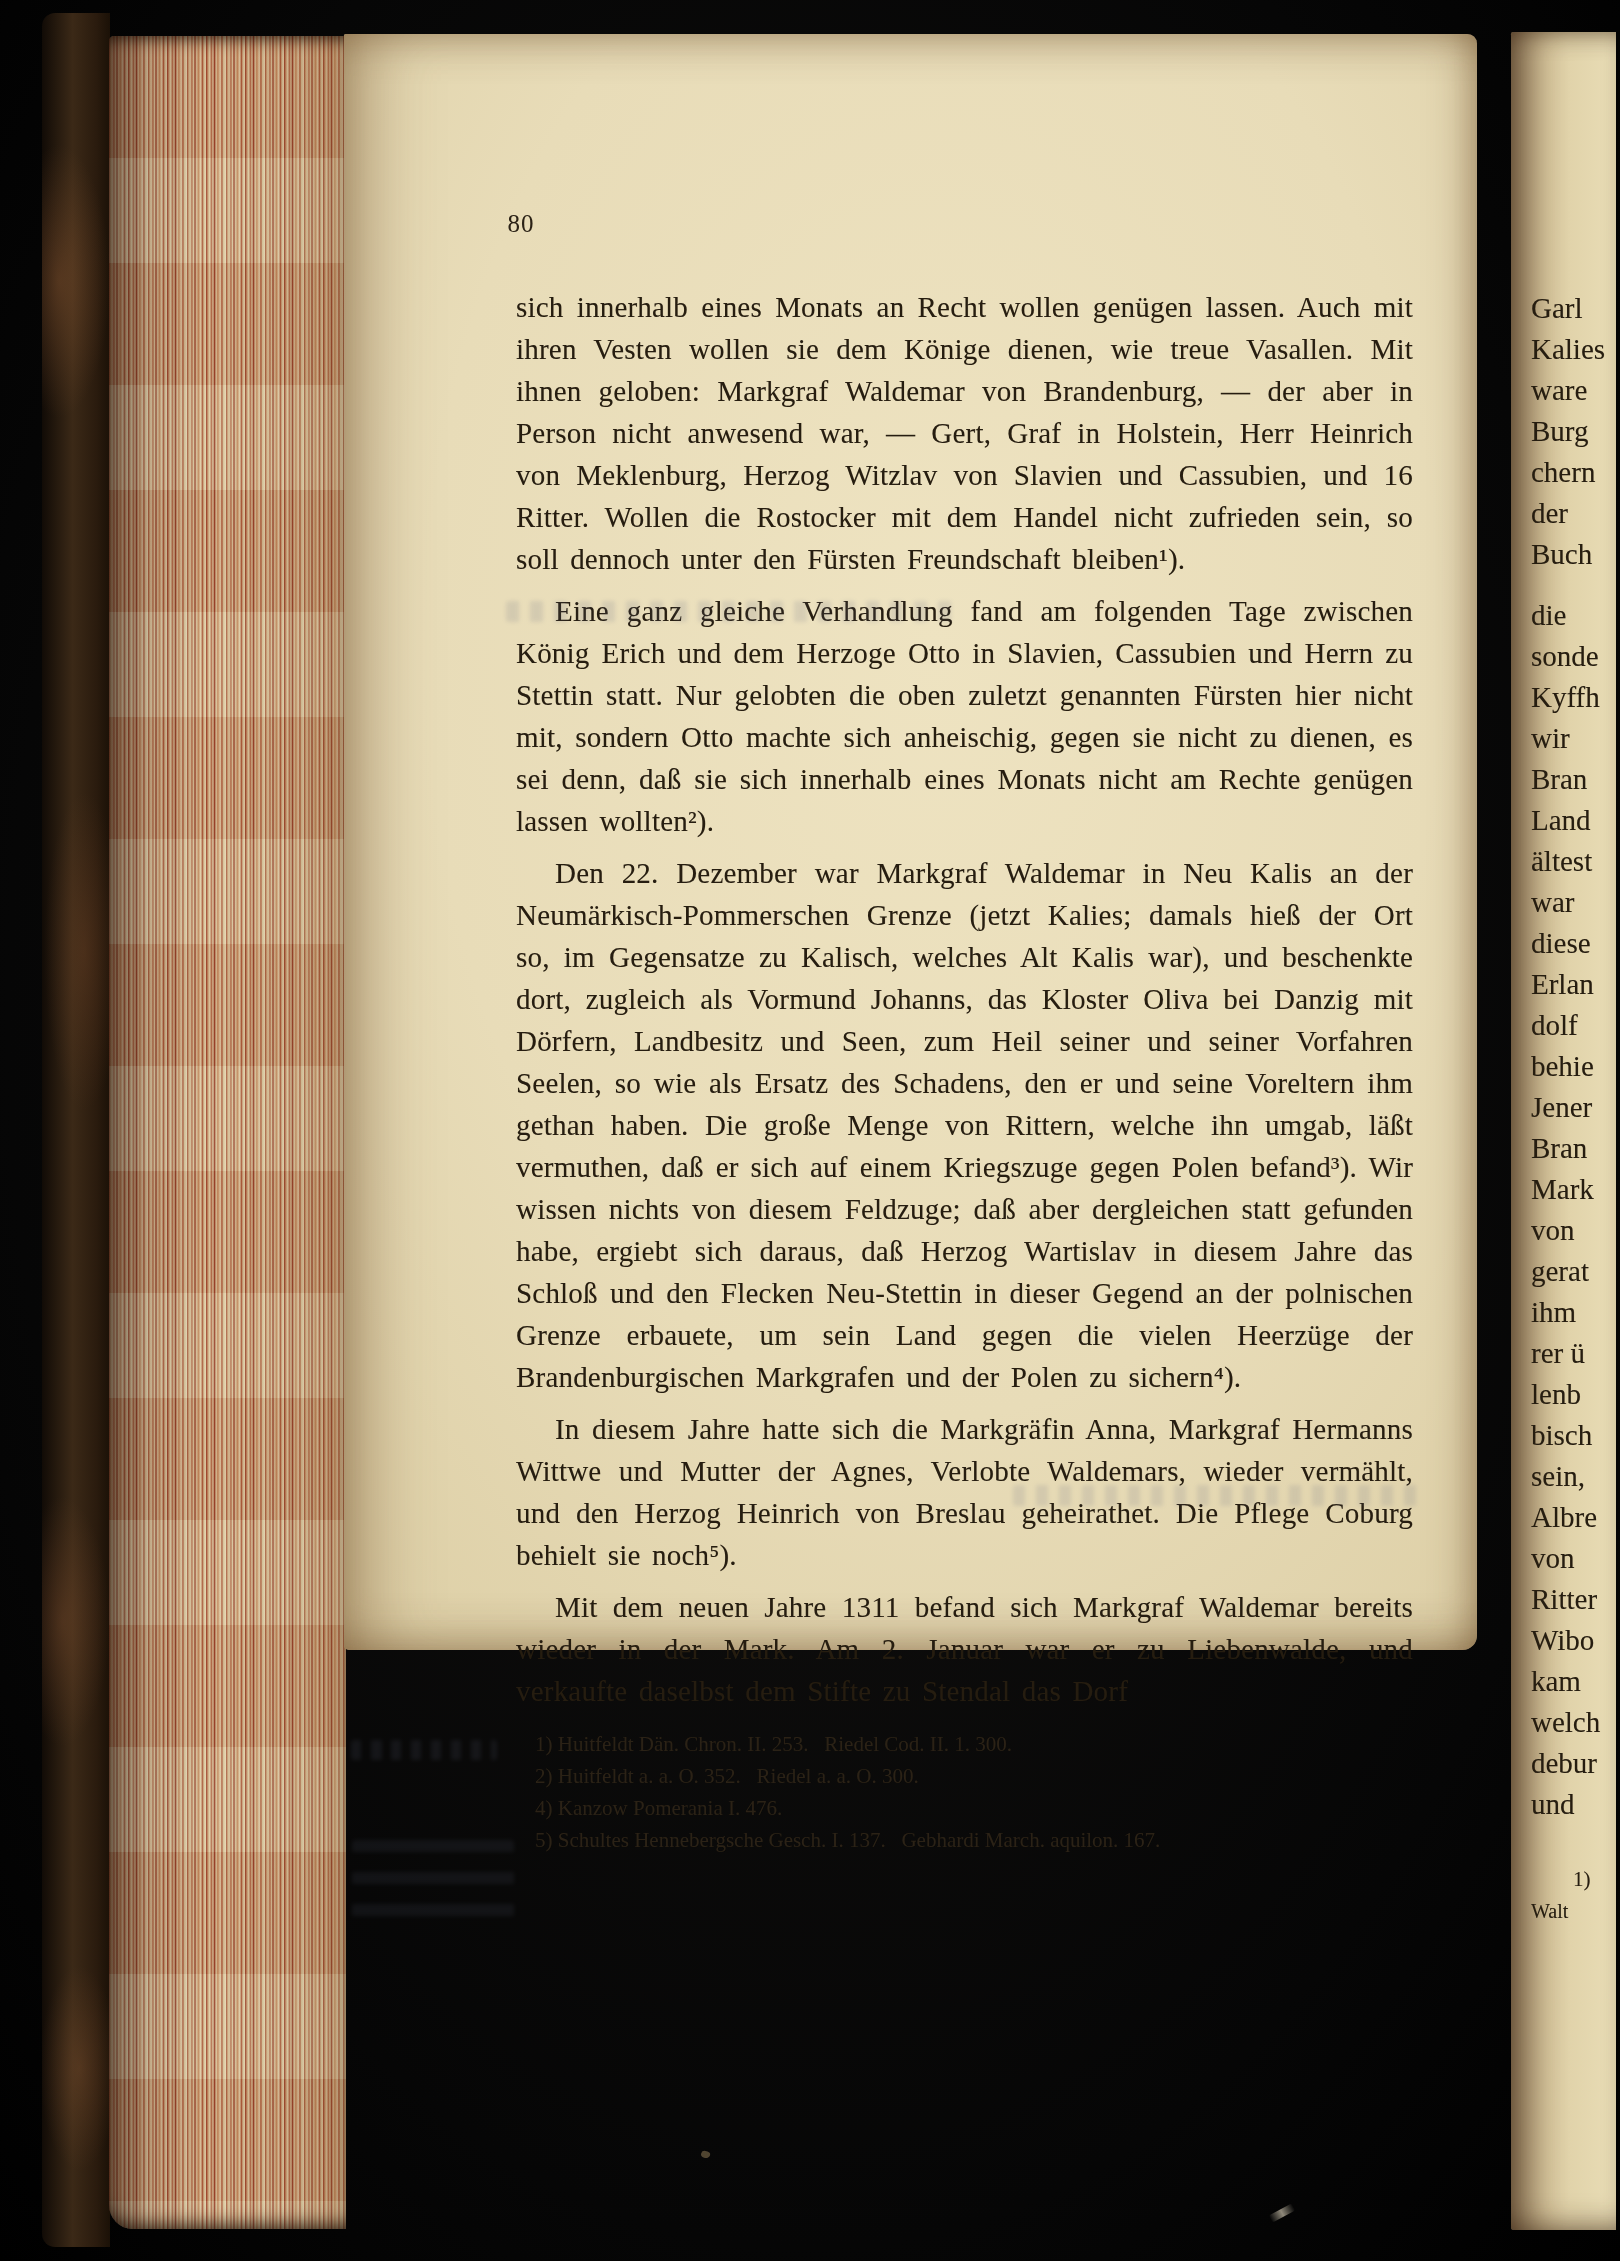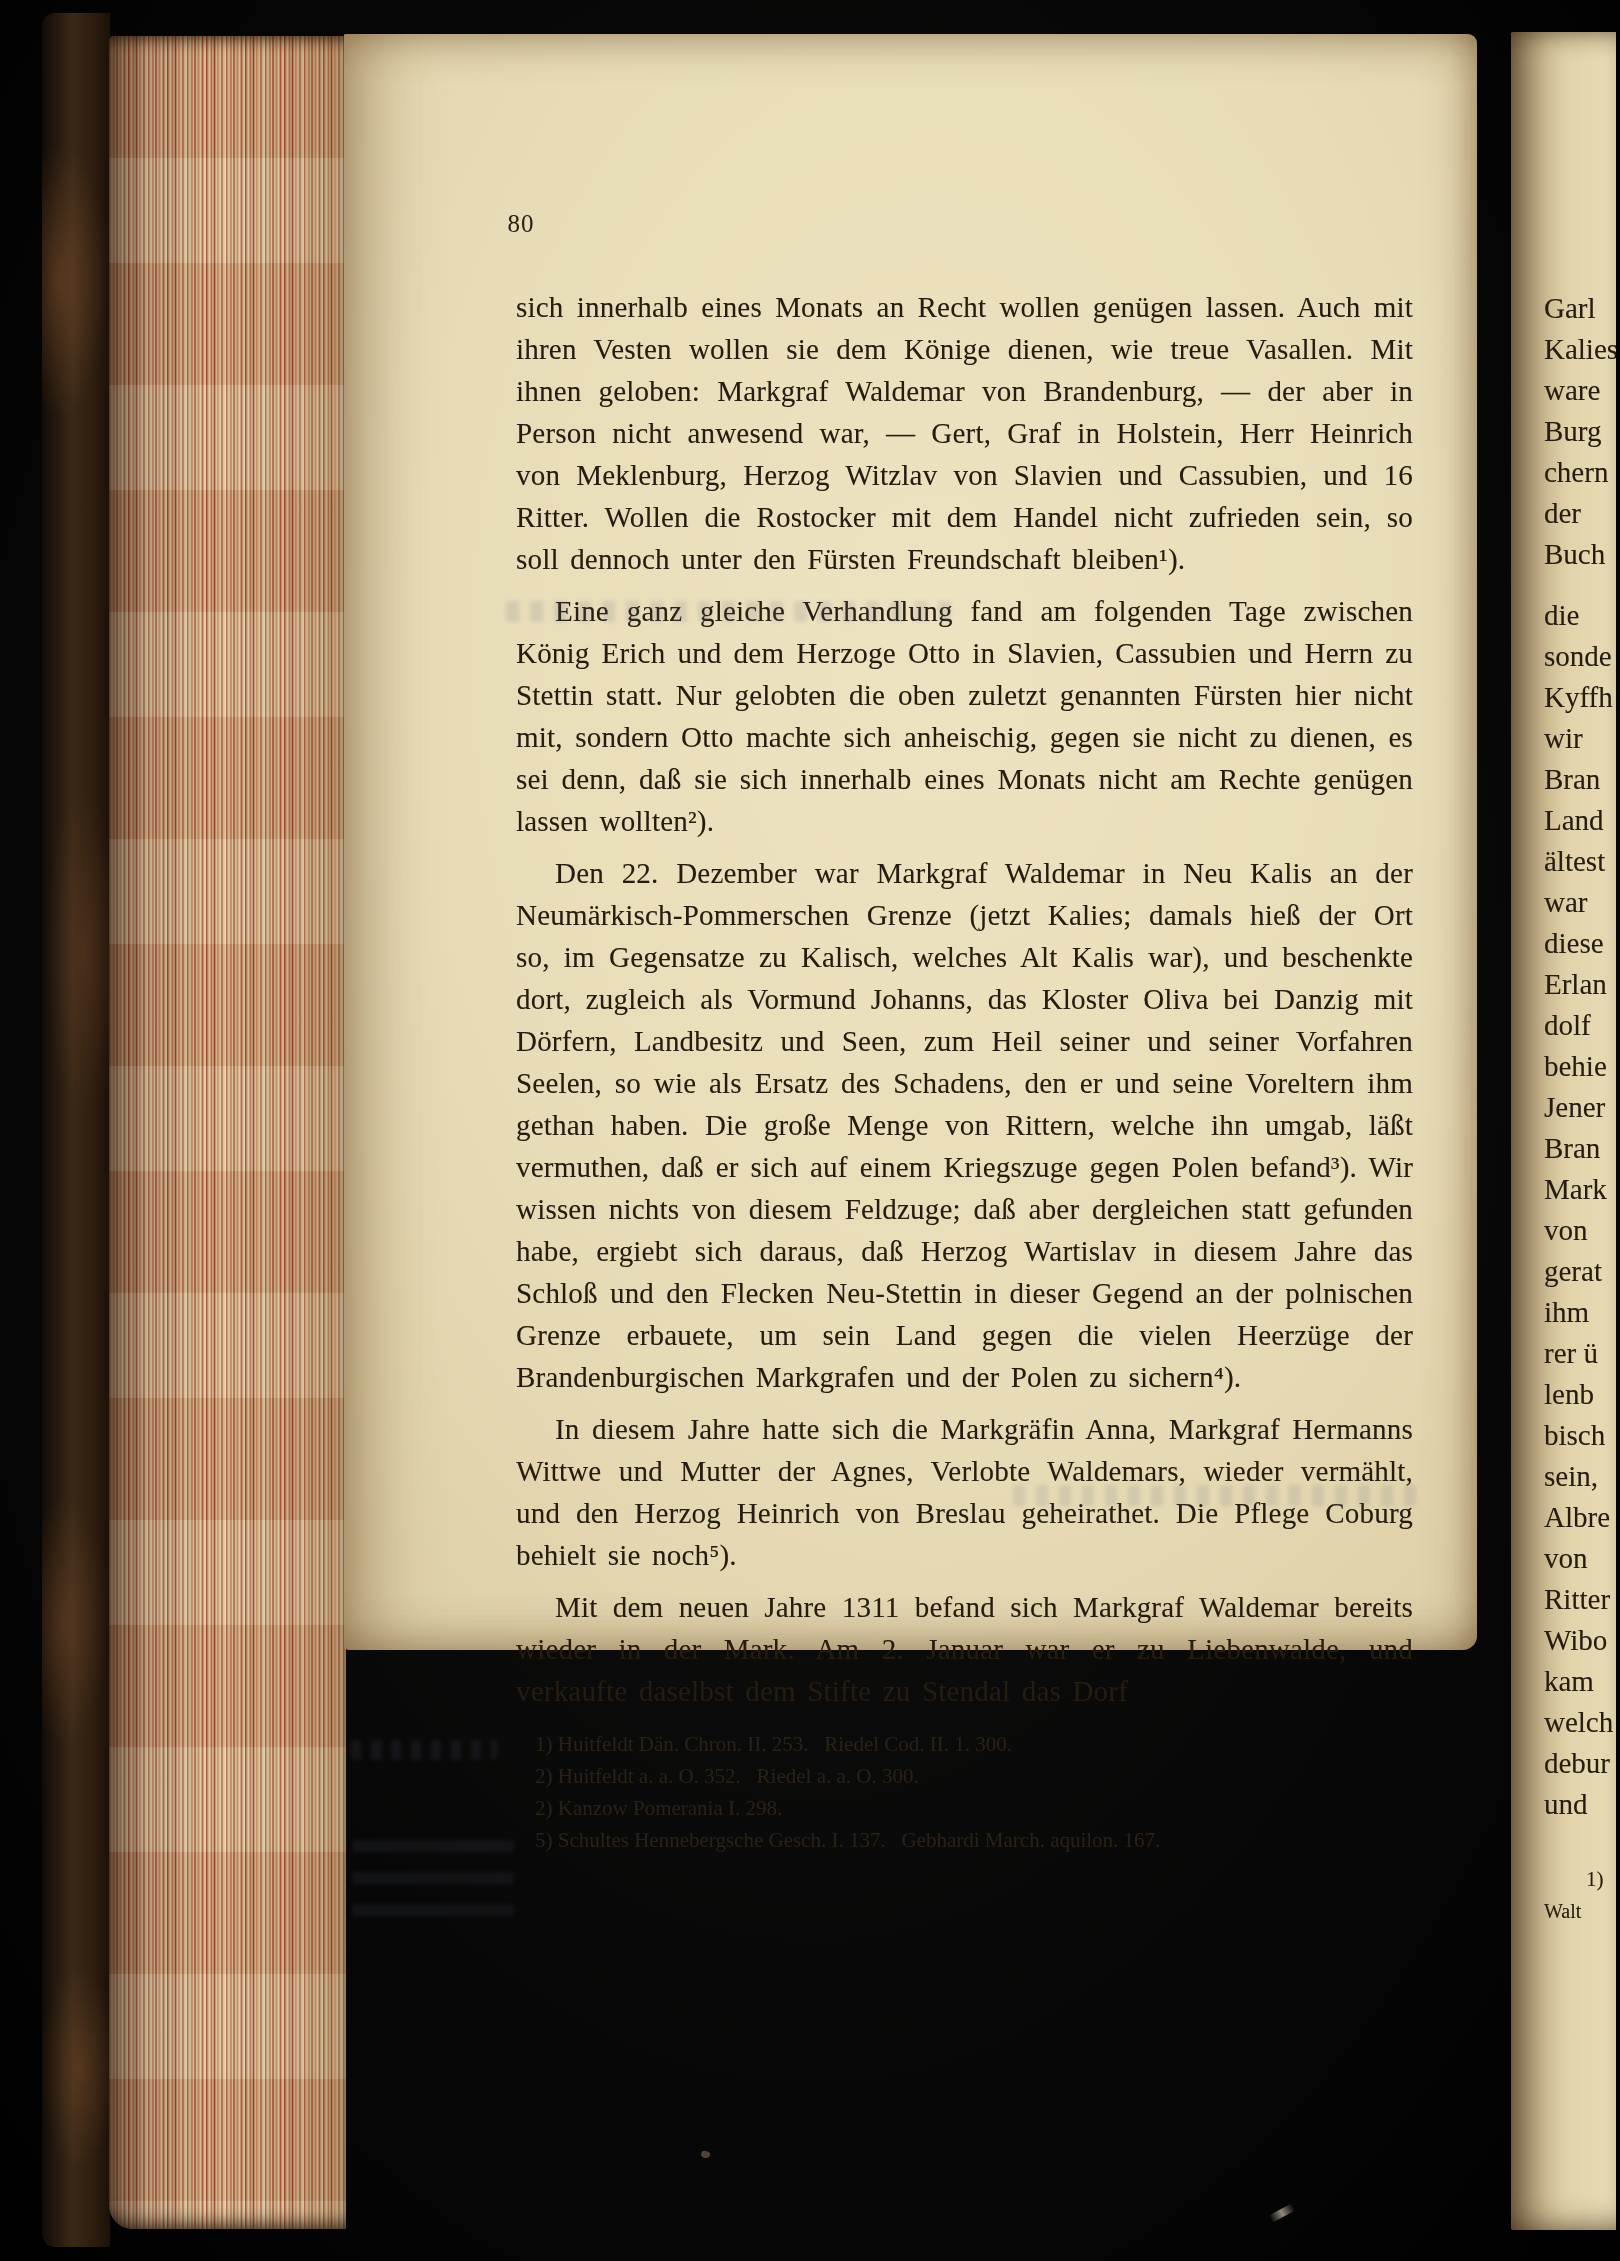--- a/index.html
+++ b/index.html
@@ -71,21 +71,21 @@
   .right-page {
     position:absolute; left:1511px; top:32px; width:105px; height:2198px;
     background: linear-gradient(90deg, #c7b086 0, #e1d3aa 55%, #e9ddb6 100%);
     border-radius:2.4px 0 0 2.4px;
     box-shadow: inset 29px 0 37px -16px rgba(45,25,12,.68),
                 inset 0 16px 24px -16px rgba(60,35,15,.5),
                 inset 0 -21px 29px -18px rgba(60,35,15,.5);
     overflow:hidden;
   }
   .fragments {
-    position:absolute; left:0; top:256px; width:105px; padding-left:33px; box-sizing:border-box;
+    position:absolute; left:0; top:256px; width:105px; padding-left:20px; box-sizing:border-box;
     font-size:29px; line-height:41px; color:#261d10; white-space:nowrap;
     text-shadow:0.2px 0.2px 0 rgba(40,30,15,.3);
   }
   .frag.gap { margin-top:20px; }
   .frag.fn1 { margin-top:39px; font-size:21px; line-height:31px; padding-left:42px; }
   .frag.fn2 { font-size:20px; line-height:32px; }
 
   
   .bleed { position:absolute; filter:blur(2px); opacity:.42; border-radius:3.2px; pointer-events:none; }
   .bleed-1 { left:162px; top:567px;  width:454px; height:21px;
@@ -131,21 +131,21 @@
           <p class="para">Mit dem neuen Jahre 1311 befand sich Markgraf Waldemar bereits wieder in der Mark. Am 2. Januar war er zu Liebenwalde, und verkaufte daselbst dem Stifte zu Stendal das Dorf</p>
         </div>
 
       <div class="footnotes">
 
           <div class="footnote">1) Huitfeldt Dän. Chron. II. 253.   Riedel Cod. II. 1. 300.</div>
 
           <div class="footnote">2) Huitfeldt a. a. O. 352.   Riedel a. a. O. 300.</div>
 
 
-          <div class="footnote">2) Kanzow Pomerania I. 298.</div>
+          <div class="footnote">4) Kanzow Pomerania I. 476.</div>
 
           <div class="footnote">5) Schultes Hennebergsche Gesch. I. 137.   Gebhardi March. aquilon. 167.</div>
         </div>
     </div>
 
     <div class="bleed bleed-1"></div>
     <div class="bleed bleed-2"></div>
     <div class="bleed bleed-3"></div>
     <div class="bleed bleed-4"></div>
     <div class="speck"></div>

